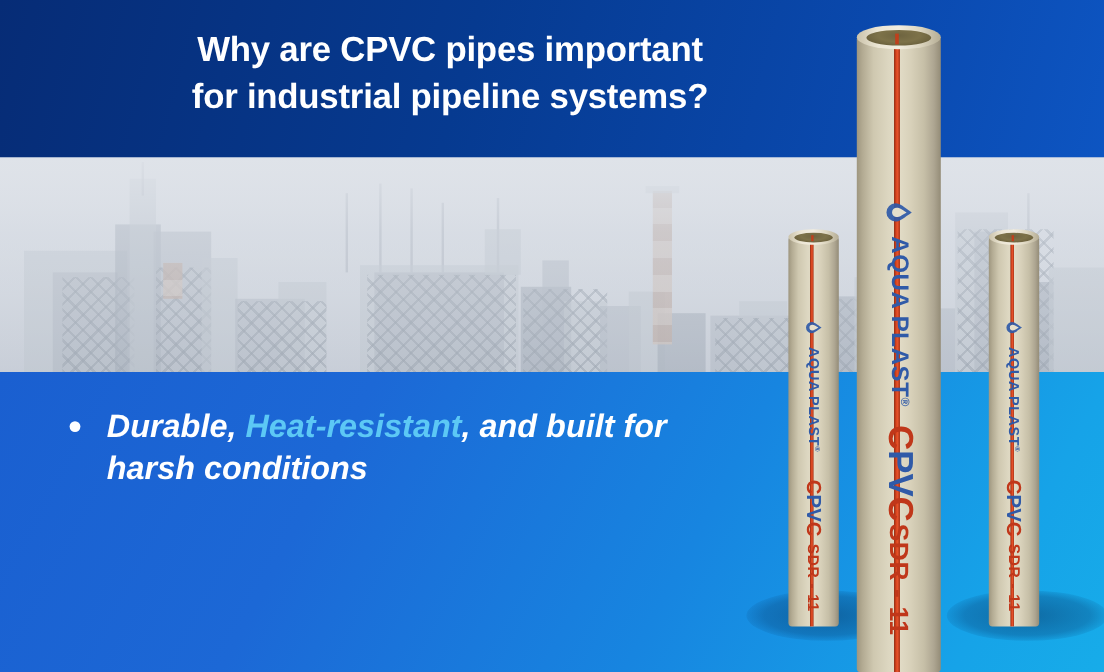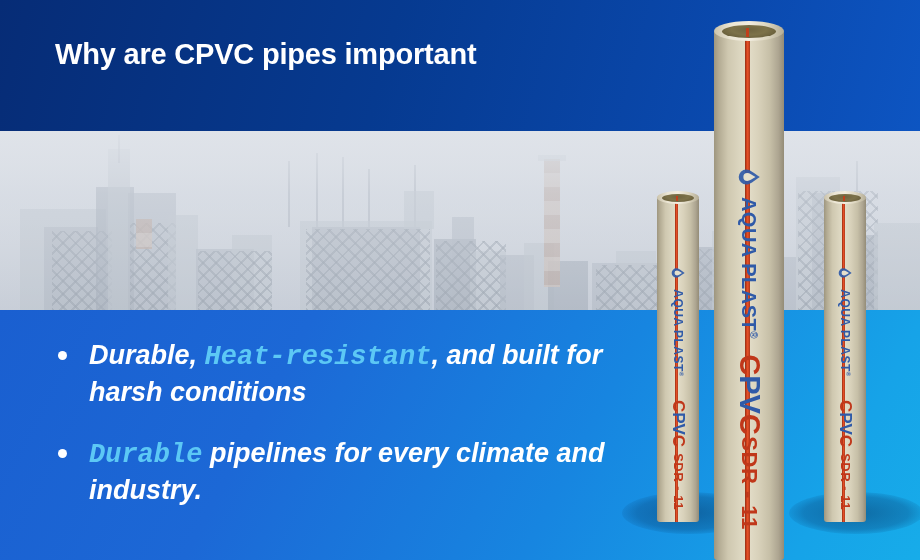--- a/index.html
+++ b/index.html
@@ -15,26 +15,27 @@
     overflow:hidden;
   }
 
   
   .headline-band {
     position:absolute; left:0; top:0; width:920px; height:131px;
     background:linear-gradient(105deg,#062c76 0%,#063a90 42%,#0a49ae 78%,#0d55c2 100%);
     z-index:3;
   }
   .headline {
-    position:absolute; left:55px; top:35px; width:640px;
+    position:absolute; left:55px; top:23px; width:640px;
     color:#ffffff;
     font-size:29px;
     font-weight:bold;
     line-height:1.33;
     letter-spacing:-0.2px;
+    text-align:center;
   }
   .headline-line { display:block; white-space:nowrap; }
 
   
   .photo-band {
     position:absolute; left:0; top:131px; width:920px; height:179px;
     background:linear-gradient(180deg,#dfe3e9 0%,#d6dbe2 45%,#c6ccd6 100%);
     overflow:hidden;
     z-index:1;
   }
@@ -87,21 +88,21 @@
     background:#ffffff;
     margin:13px 22px 0 8px;
   }
   .btext {
     color:#ffffff;
     font-size:27px;
     font-weight:bold;
     font-style:italic;
     line-height:1.3;
   }
-  .hl { color:#5cc8f5;font-family:Liberation Mono, monospace; }
+  .hl { color:#5cc8f5; }
 
   
   .pipes { position:absolute; inset:0; z-index:4; pointer-events:none; }
   .pipe { position:absolute; pointer-events:auto; }
   .shadow {
     position:absolute;
     border-radius:50%;
     background:radial-gradient(ellipse at center,rgba(8,60,110,.55) 0%,rgba(10,70,125,.38) 55%,rgba(12,80,140,0) 78%);
   }
   .body {
@@ -212,31 +213,28 @@
     <div class="mast" style="left:856px; top:30px;  height:48px;"></div>
 
     <div class="haze"></div>
   </div>
 
   <div class="lower-band"></div>
 
   <div class="headline-band">
     <div class="headline">
       <span class="headline-line">Why are CPVC pipes important</span>
+      <span class="headline-line">for industrial pipeline systems?</span>
     </div>
   </div>
 
   <div class="bullets">
     <div class="bullet">
       <span class="dot"></span>
       <span class="btext"><span>Durable, </span><span class="hl">Heat-resistant</span><span>, and built for harsh conditions</span></span>
-    </div>
-    <div class="bullet">
-      <span class="dot"></span>
-      <span class="btext"><span class="hl">Durable</span><span> pipelines for every climate and industry.</span></span>
     </div>
   </div>
 
   <div class="pipes">
 
     <div class="shadow" style="left:622px; top:492px; width:134px; height:42px;"></div>
     <div class="pipe" style="left:657px; top:197px; width:42px; height:325px;">
       <div class="body"></div>
       <div class="stripe" style="left:18px; width:3px;"></div>
       <div class="rim" style="top:-6px; height:13px;"></div>

